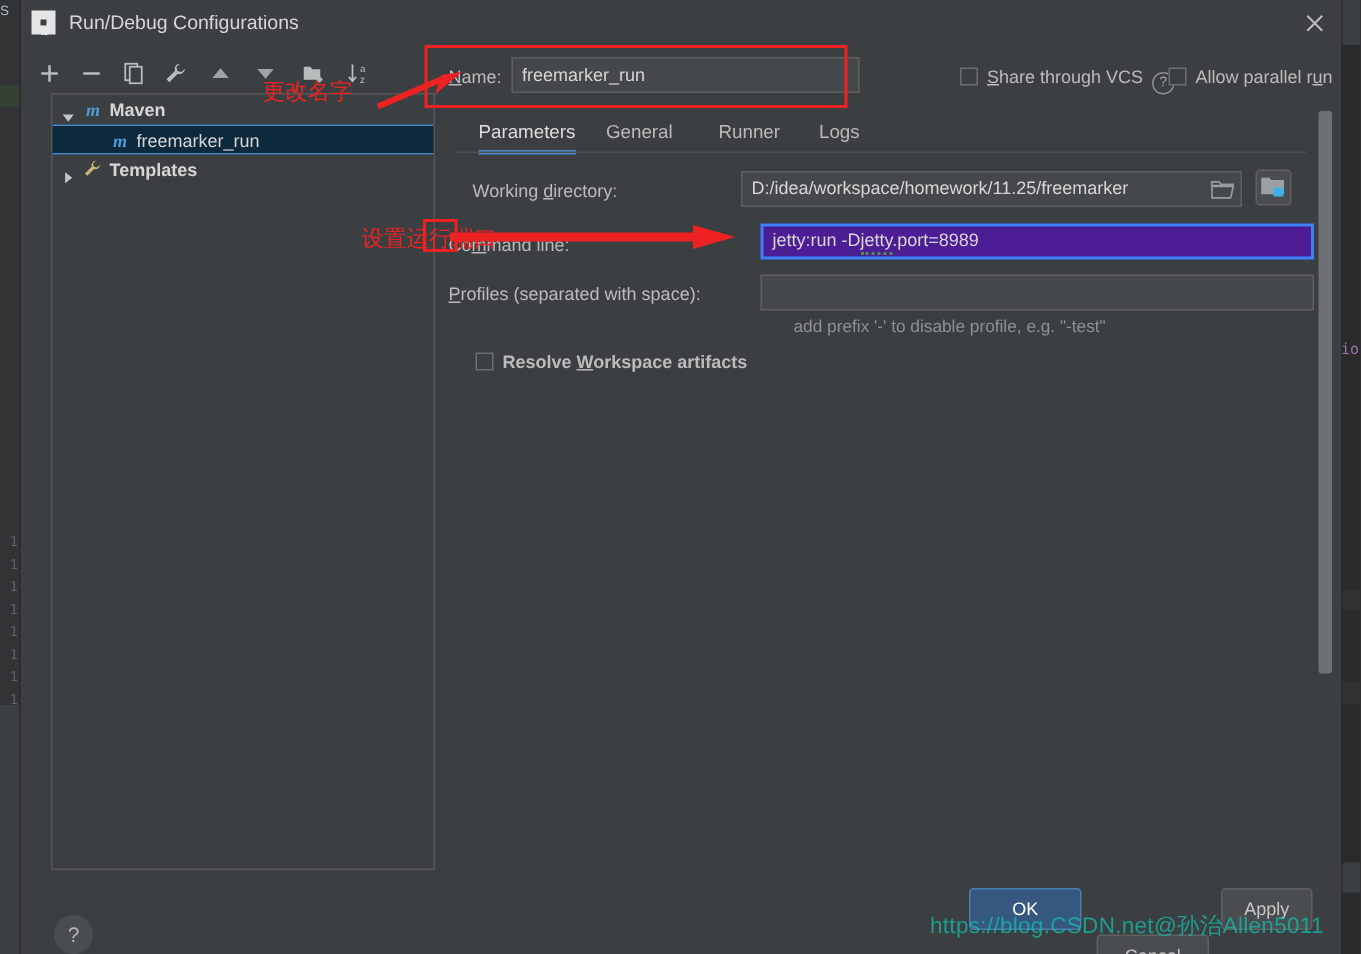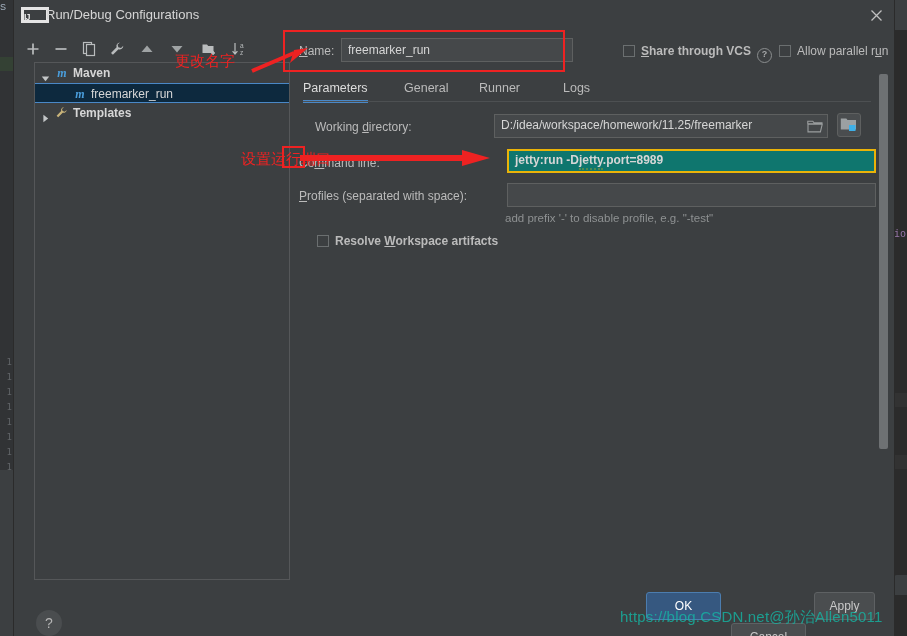--- a/index.html
+++ b/index.html
@@ -115,23 +115,23 @@
   
   .titlebar {
     position: absolute;
     left: 0; top: 0;
     width: 880px; height: 30px;
     background: #3c3f41;
   }
   .titlebar .app-icon {
     position: absolute;
     left: 7px; top: 7px;
-    width: 28px; height: 16px;
-    background: #3c3f41;
-    border: 3px solid #e5e5e5;
+    width: 16px; height: 16px;
+    background: #3c3f41;
+    border: 6px solid #e5e5e5;
     box-sizing: border-box;
     color: #e8e8e8;
     font-size: 9px;
     font-weight: bold;
     line-height: 14px;
     text-align: left;
     letter-spacing: -1px;
   }
   .titlebar .title-text {
     position: absolute;
@@ -318,24 +318,23 @@
     border: 1px solid #5e6060;
     box-sizing: border-box;
     color: #d6d6d6;
     font-size: 12px;
     padding: 0 6px;
     line-height: 20px;
     white-space: nowrap;
     overflow: hidden;
   }
   .field.focused {
-    border: 2px solid #eab308;
-    background: #0f766e;
+    border: 2px solid #3b82f6;
+    background: #4c1d95;
     line-height: 18px;
-    font-weight: bold;
   }
   .field .spell {
     border-bottom: 2px dotted #4f8a4f;
     padding-bottom: 1px;
   }
   .browse-inline {
     position: absolute;
     right: 4px; top: 4px;
     width: 16px; height: 14px;
     cursor: pointer;
@@ -537,33 +536,33 @@
       </span>
       <span class="tree-label bold" style="left:38px;text-align:right;">Templates</span>
     </div>
   </div>
 
   <div class="help-btn">?</div>
 
   <div class="name-label"><u>N</u>ame:</div>
   <div class="name-input">freemarker_run</div>
 
-  <div class="cb-row" style="left:609px;font-weight:bold;">
+  <div class="cb-row" style="left:626px;">
     <span class="cb-box"></span><span><u>S</u>hare through VCS</span><span class="cb-help">?</span>
   </div>
 
   <div class="cb-row" style="left:765px;">
     <span class="cb-box"></span><span>Allow parallel r<u>u</u>n</span>
   </div>
 
   <div class="tabs">
-    <div class="tab active" style="left:0px;">Parameters</div>
+    <div class="tab active" style="left:16px;">Parameters</div>
     <div class="tab" style="left:101px;">General</div>
     <div class="tab" style="left:176px;">Runner</div>
-    <div class="tab" style="left:260px;">Logs</div>
+    <div class="tab" style="left:243px;">Logs</div>
   </div>
   <div class="tab-underline"></div>
 
   <div class="form-label" style="left:285px; top:120px;margin-left:16px;">Working <u>d</u>irectory:</div>
   <div class="field" style="left:480px; top:114px; width:334px; height:24px;">
     <span>D:/idea/workspace/homework/11.25/freemarker</span>
     <span class="browse-inline">
       <svg width="16" height="13" viewBox="0 0 16 13">
         <path d="M0.8 1.2 h5 l1.2 1.6 h8 v0.9 h-14.2 Z M1.0 4.3 h14.2 l-1.8 7.6 h-12.4 Z" fill="none" stroke="#9a9d9e" stroke-width="1.1"></path>
       </svg>
@@ -576,21 +575,21 @@
     </svg>
   </div>
 
   <div class="form-label" style="left:285px; top:156px;">Co<u>m</u>mand line:</div>
   <div class="field focused" style="left:493px; top:149px; width:369px; height:24px;">
     <span>jetty:run -D</span><span class="spell">jetty</span><span>.port=8989</span>
   </div>
 
   <div class="form-label" style="left:285px; top:189px;"><u>P</u>rofiles (separated with space):</div>
   <div class="field" style="left:493px; top:183px; width:369px; height:24px;"></div>
-  <div class="hint-text" style="left:491px; top:212px;">add prefix '-' to disable profile, e.g. "-test"</div>
+  <div class="hint-text" style="left:515px; top:212px;">add prefix '-' to disable profile, e.g. "-test"</div>
 
   <div class="cb-row" style="left:303px; top:234px;font-weight:bold;">
     <span class="cb-box"></span><span>Resolve <u>W</u>orkspace artifacts</span>
   </div>
 
   <div class="dlg-scrollbar"></div>
 
   <div class="btn primary" style="left:632px; width:75px;">OK</div>
   <div class="btn normal" style="left:717px; width:75px;margin-top:31px;">Cancel</div>
   <div class="btn normal" style="left:800px; width:61px;">Apply</div>

